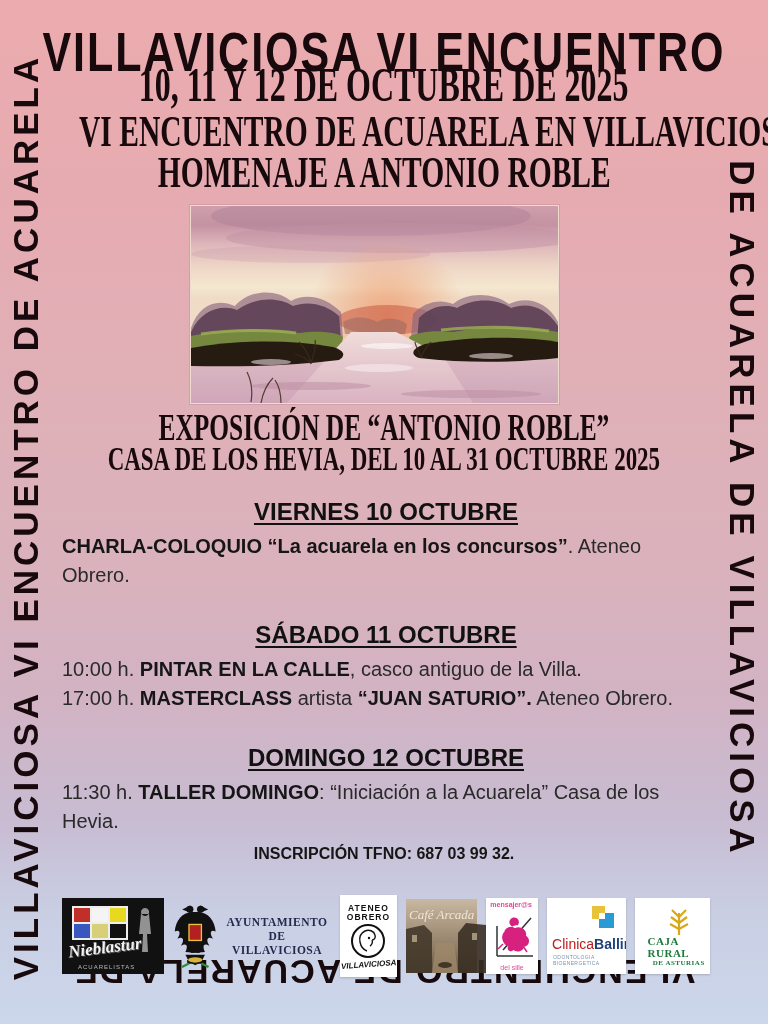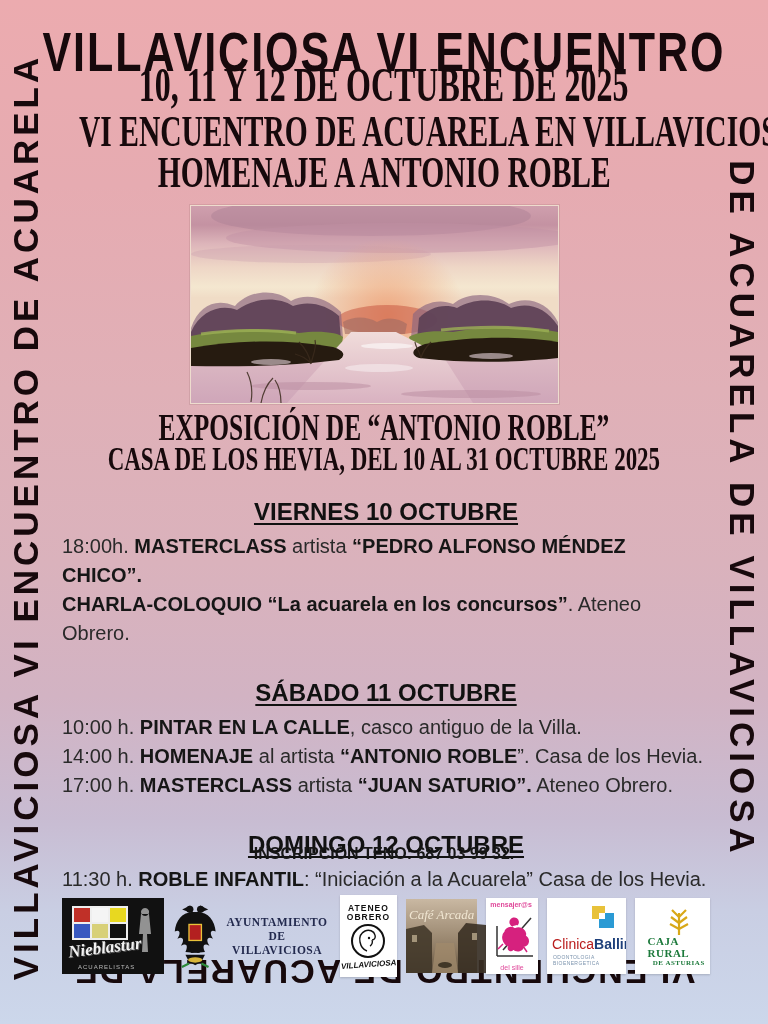--- a/index.html
+++ b/index.html
@@ -155,32 +155,30 @@
   <div class="cline" style="top:410px;">
     <span class="pserif ink" style="font-size:31px;">EXPOSICIÓN  DE “ANTONIO ROBLE”</span>
   </div>
   <div class="cline" style="top:443px;">
     <span class="pserif ink" style="font-size:28px;">CASA DE LOS HEVIA, DEL 10 AL 31 OCTUBRE 2025</span>
   </div>
 
   <div id="schedule">
       <div class="day-block">
         <div class="day-heading">VIERNES 10 OCTUBRE</div>
-        <div class="day-line"><span>18:00h. </span><b>MASTERCLASS</b><span> artista </span><b>“PEDRO ALFONSO MÉNDEZ CHICO”.</b></div>
         <div class="day-line"><b>CHARLA-COLOQUIO “La acuarela en los concursos”</b><span>. Ateneo Obrero.</span></div>
       </div>
       <div class="day-block">
         <div class="day-heading">SÁBADO 11 OCTUBRE</div>
         <div class="day-line"><span>10:00 h. </span><b>PINTAR EN LA CALLE</b><span>, casco antiguo de la Villa.</span></div>
-        <div class="day-line"><span>14:00 h. </span><b>HOMENAJE</b><span> al artista </span><b>“ANTONIO ROBLE</b><span>”. Casa de los Hevia.</span></div>
         <div class="day-line"><span>17:00 h. </span><b>MASTERCLASS</b><span> artista </span><b>“JUAN SATURIO”.</b><span> Ateneo Obrero.</span></div>
       </div>
       <div class="day-block">
         <div class="day-heading">DOMINGO 12 OCTUBRE</div>
-        <div class="day-line"><span>11:30 h.  </span><b>ROBLE INFANTIL</b><span>: “Iniciación a la Acuarela” Casa de los Hevia.</span></div>
+        <div class="day-line"><span>11:30 h.  </span><b>TALLER DOMINGO</b><span>: “Iniciación a la Acuarela” Casa de los Hevia.</span></div>
       </div>
     </div>
 
   <div class="inscription">INSCRIPCIÓN TFNO: 687 03 99 32.</div>
 
   <div id="sponsors">
 
     <div class="nieblastur">
       <div class="nb-squares">
         <div style="background:#c03028"></div>

